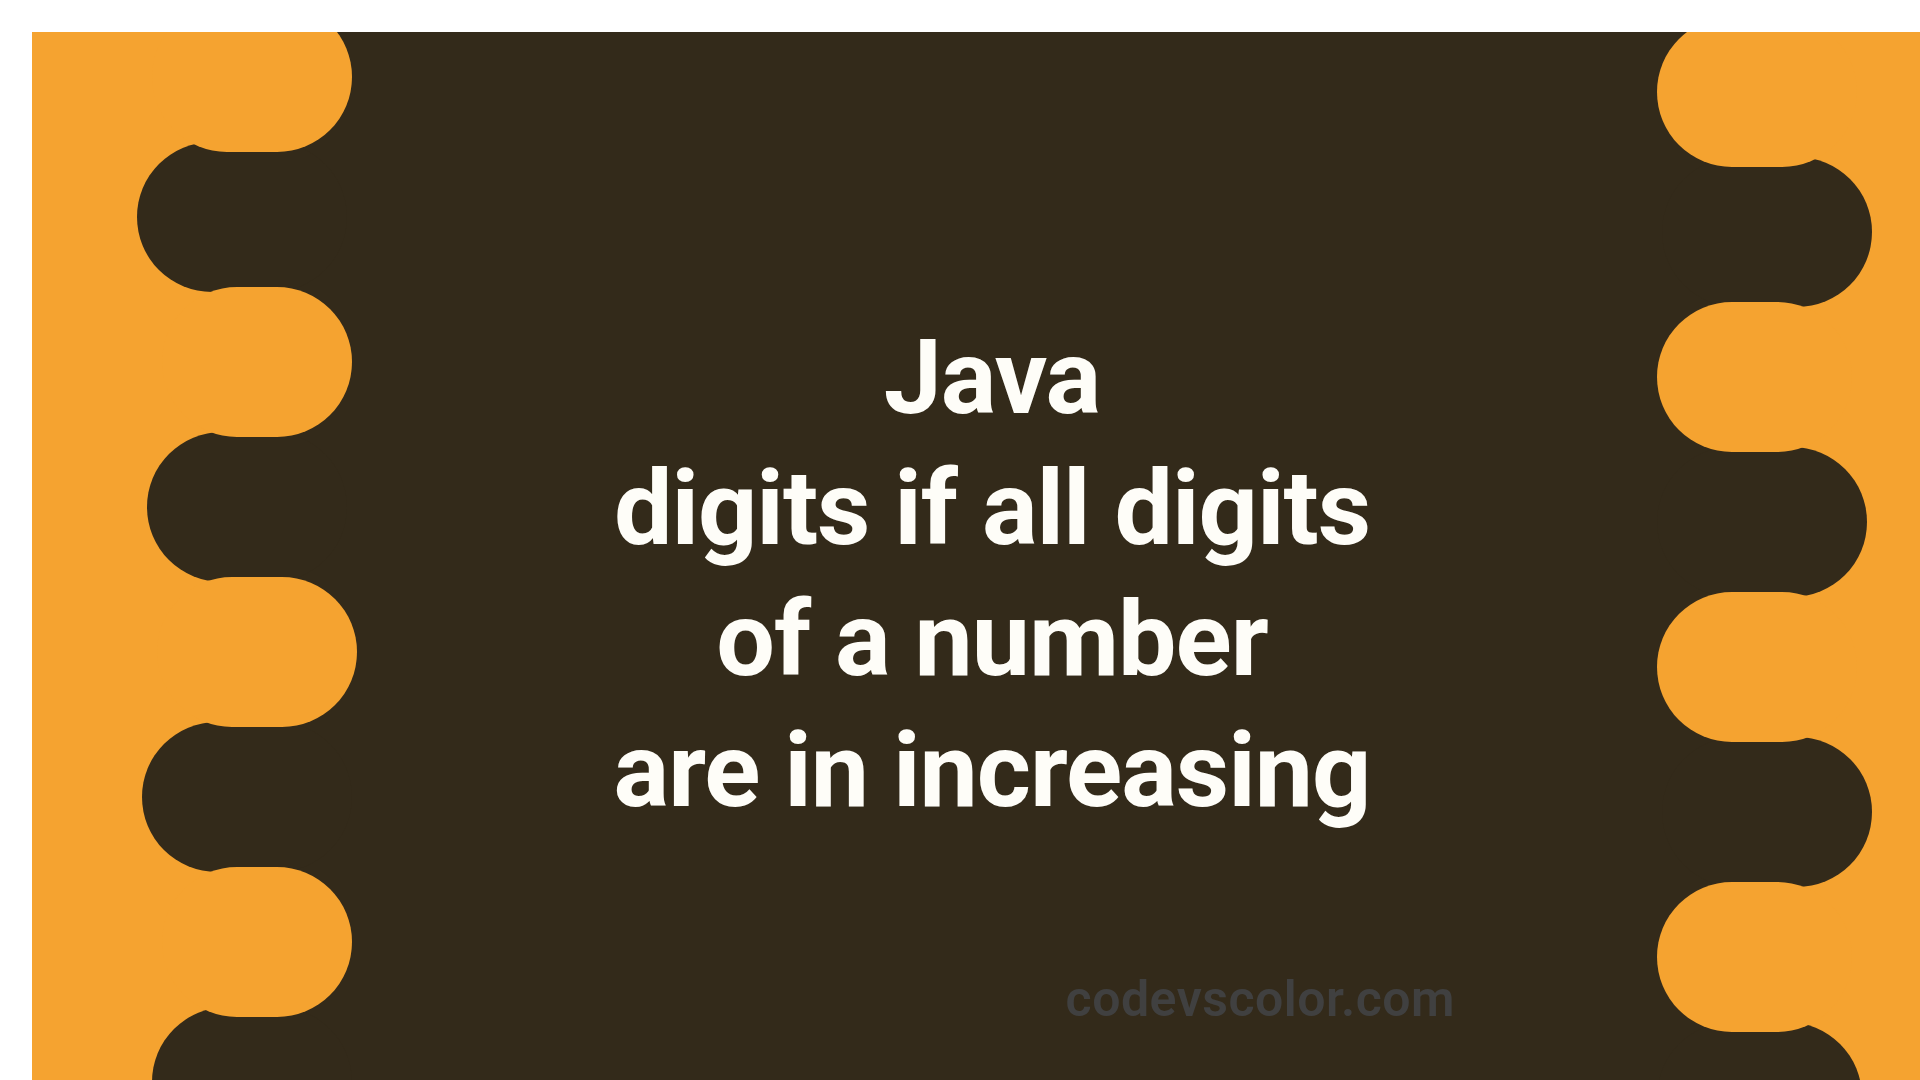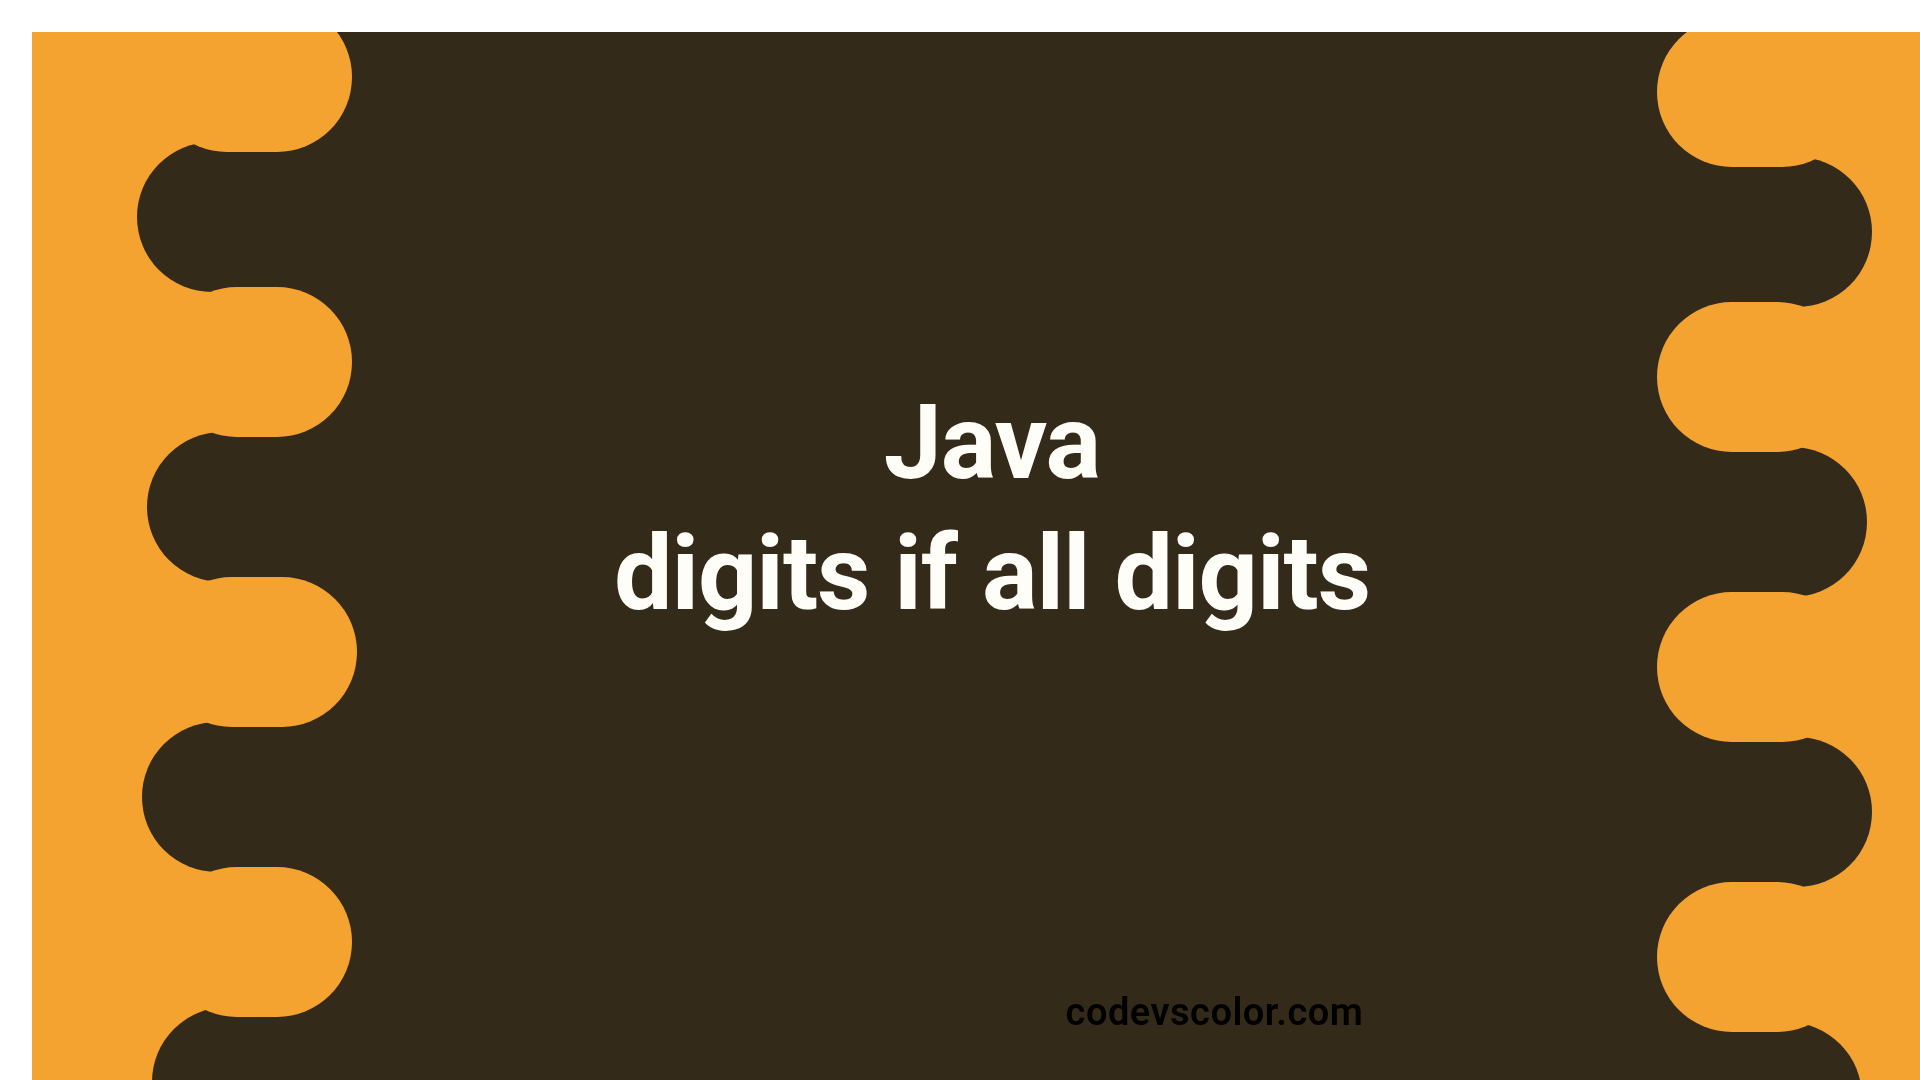--- a/index.html
+++ b/index.html
@@ -80,24 +80,24 @@
       color: #fefdf8;
       font-size: 104px;
       font-weight: 700;
       text-align: center;
       line-height: 1.26;
       letter-spacing: -1px;
     }
     
     .brand {
       position: absolute;
-      bottom: 62px;
+      bottom: 68px;
       left: 53%;
-      color: #000000;
-      font-size: 38px;
+      color: #404040;
+      font-size: 50px;
       font-weight: 600;
       letter-spacing: 0.5px;
     }
   </style>
 </head>
 <body>
 
 <div class="outer">
   <div class="shape-container">
     <div class="main-blob"></div>
@@ -117,19 +117,20 @@
     <div class="right-in-4"></div>
     <div class="right-bump-1"></div>
     <div class="right-bump-2"></div>
     <div class="right-bump-3"></div>
     <div class="right-bump-4"></div>
 
     <div class="text-layer">
       <div class="main-title">
         <span>Java</span><br>
         <span>digits if all digits</span><br>
-        <br>
+        <span>of a number</span><br>
+        <span>are in increasing</span>
       </div>
     </div>
 
     <div class="brand">codevscolor.com</div>
   </div>
 </div>
 
 </body></html>

